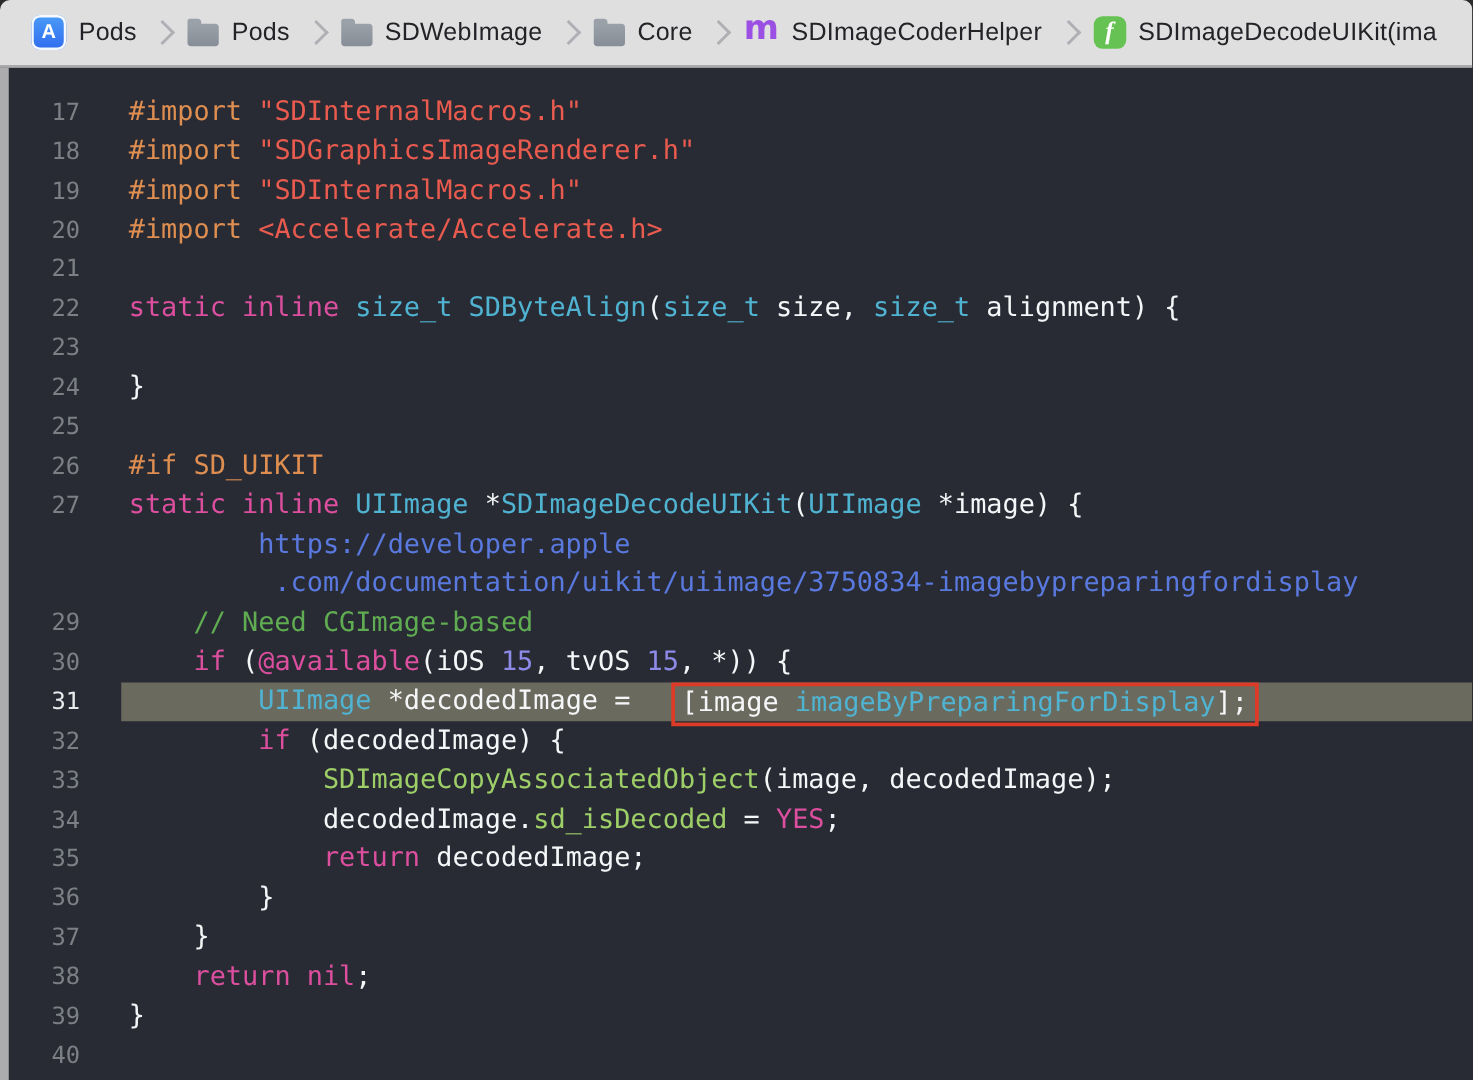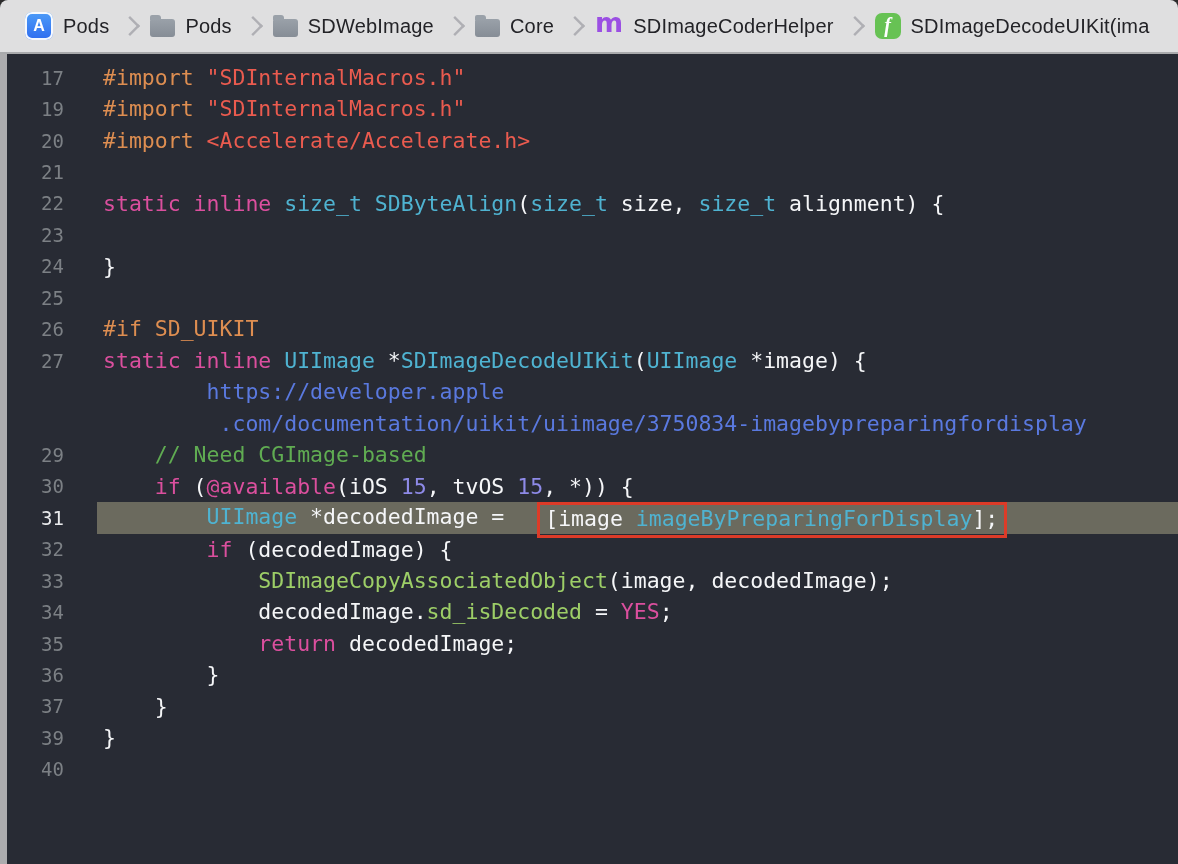--- a/index.html
+++ b/index.html
@@ -48,21 +48,21 @@
     line-height:0.8; margin-top:-6px;
   }
   .ic-function-icon {
     width:26px; height:26px; border-radius:7px;
     background:var(--function-green, #67C254);
     color:#fff; font-family:"Liberation Serif", serif;
     font-style:italic; font-weight:700; font-size:20px; padding-bottom:2px; box-sizing:border-box;
   }
 
   
-  .editor { position:relative; height:810px; padding-top:8px; box-sizing:border-box; overflow:hidden; }
+  .editor { position:relative; height:810px; padding-top:20px; box-sizing:border-box; overflow:hidden; }
   .edge-strip { position:absolute; left:0; top:0; bottom:0; width:7px; background:var(--edge-strip, #ACACAE); }
   .row { position:relative; display:flex; align-items:center; height:31.45px; }
   .row.hl::before {
     content:""; position:absolute; left:97px; right:0; top:0; bottom:0;
     background:var(--highlight-band, #6B6A5E);
   }
   .ln {
     flex:none; width:64px; text-align:right; position:relative;
     font-family:"DejaVu Sans Mono", monospace; font-size:19px;
     color:var(--gutter, #7C8085);
@@ -123,20 +123,24 @@
         <span class="jb-label">SDImageDecodeUIKit(ima</span>
       </span>
     </div>
   <div class="editor">
     <div>
         <div class="row">
           <span class="ln">17</span>
           <span class="code"><span class="tok tok-preproc">#import </span><span class="tok tok-string">"SDInternalMacros.h"</span></span>
         </div>
         <div class="row">
+          <span class="ln">18</span>
+          <span class="code"><span class="tok tok-preproc">#import </span><span class="tok tok-string">"SDGraphicsImageRenderer.h"</span></span>
+        </div>
+        <div class="row">
           <span class="ln">19</span>
           <span class="code"><span class="tok tok-preproc">#import </span><span class="tok tok-string">"SDInternalMacros.h"</span></span>
         </div>
         <div class="row">
           <span class="ln">20</span>
           <span class="code"><span class="tok tok-preproc">#import </span><span class="tok tok-string">&lt;Accelerate/Accelerate.h&gt;</span></span>
         </div>
         <div class="row">
           <span class="ln">21</span>
           <span class="code"></span>
@@ -200,20 +204,24 @@
           <span class="ln">35</span>
           <span class="code"><span class="tok tok-plain">            </span><span class="tok tok-kw">return</span><span class="tok tok-plain"> decodedImage;</span></span>
         </div>
         <div class="row">
           <span class="ln">36</span>
           <span class="code"><span class="tok tok-plain">        }</span></span>
         </div>
         <div class="row">
           <span class="ln">37</span>
           <span class="code"><span class="tok tok-plain">    }</span></span>
+        </div>
+        <div class="row">
+          <span class="ln">38</span>
+          <span class="code"><span class="tok tok-plain">    </span><span class="tok tok-kw">return</span><span class="tok tok-plain"> </span><span class="tok tok-kw">nil</span><span class="tok tok-plain">;</span></span>
         </div>
         <div class="row">
           <span class="ln">39</span>
           <span class="code"><span class="tok tok-plain">}</span></span>
         </div>
         <div class="row">
           <span class="ln">40</span>
           <span class="code"></span>
         </div>
       </div>

